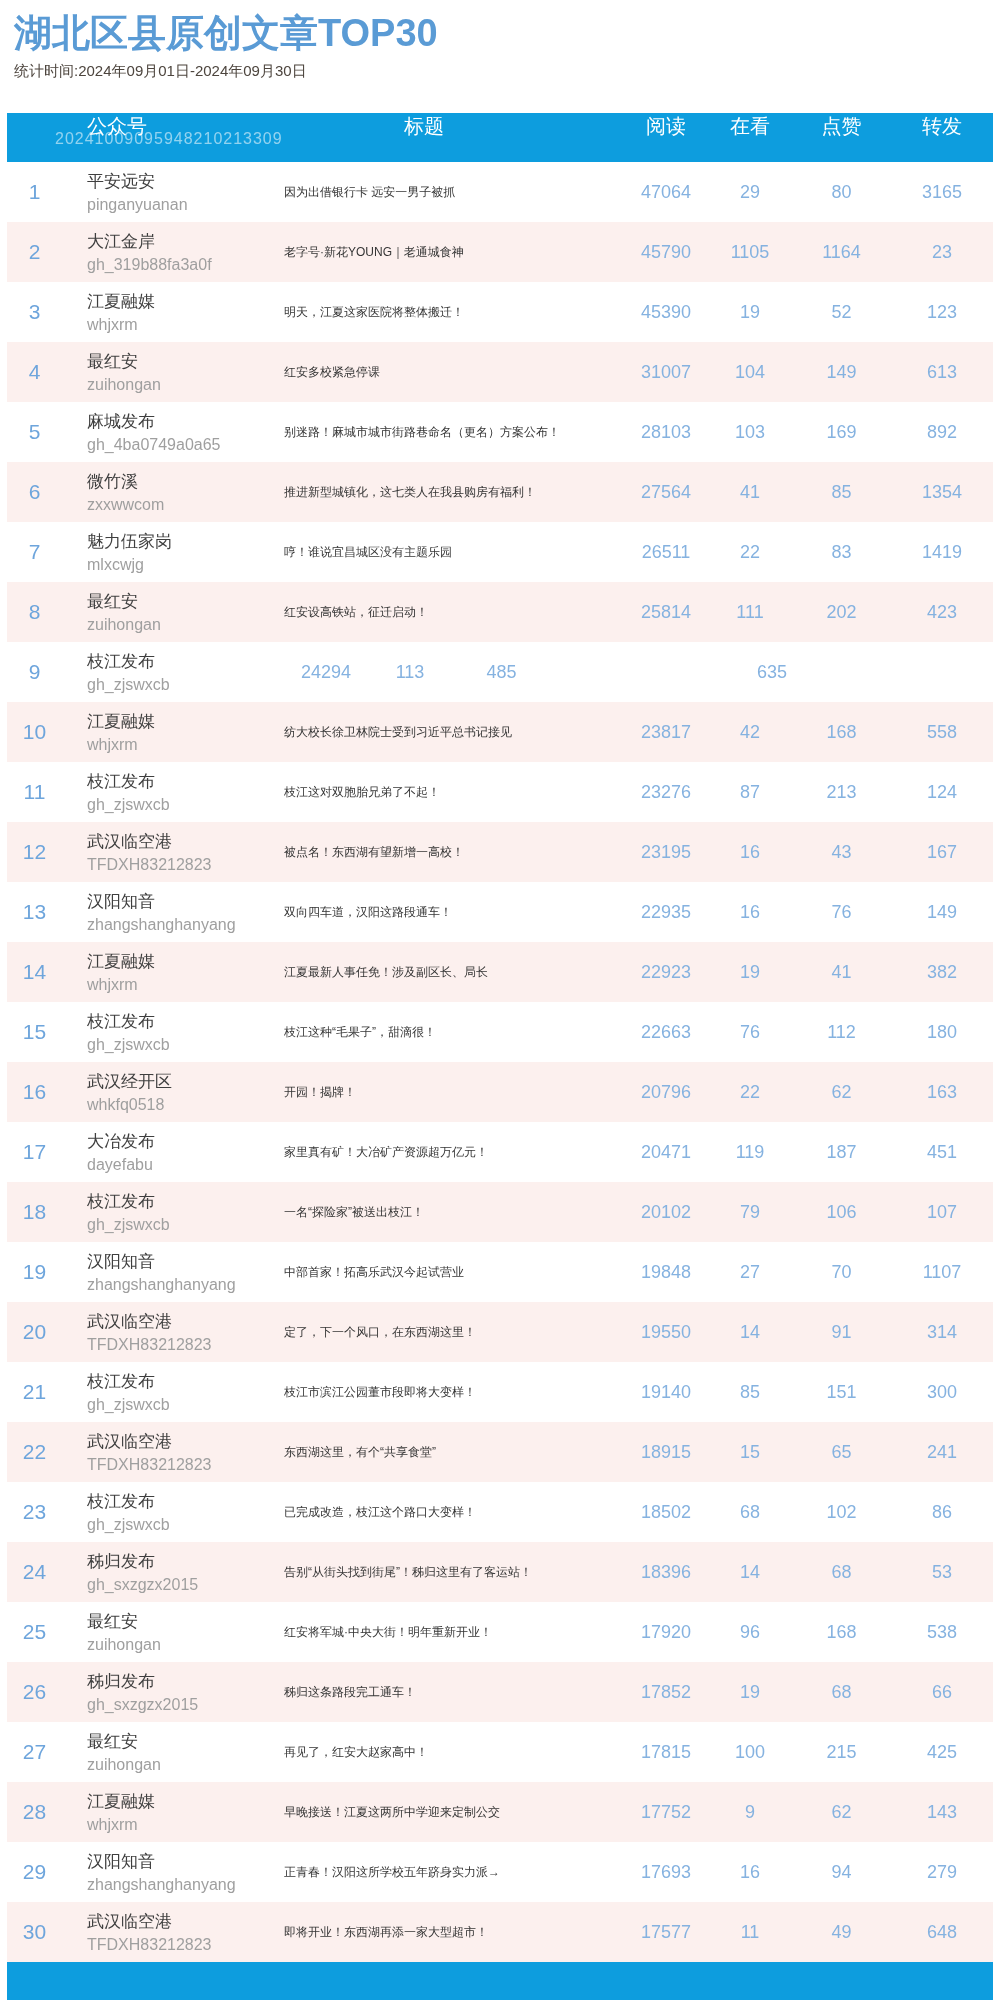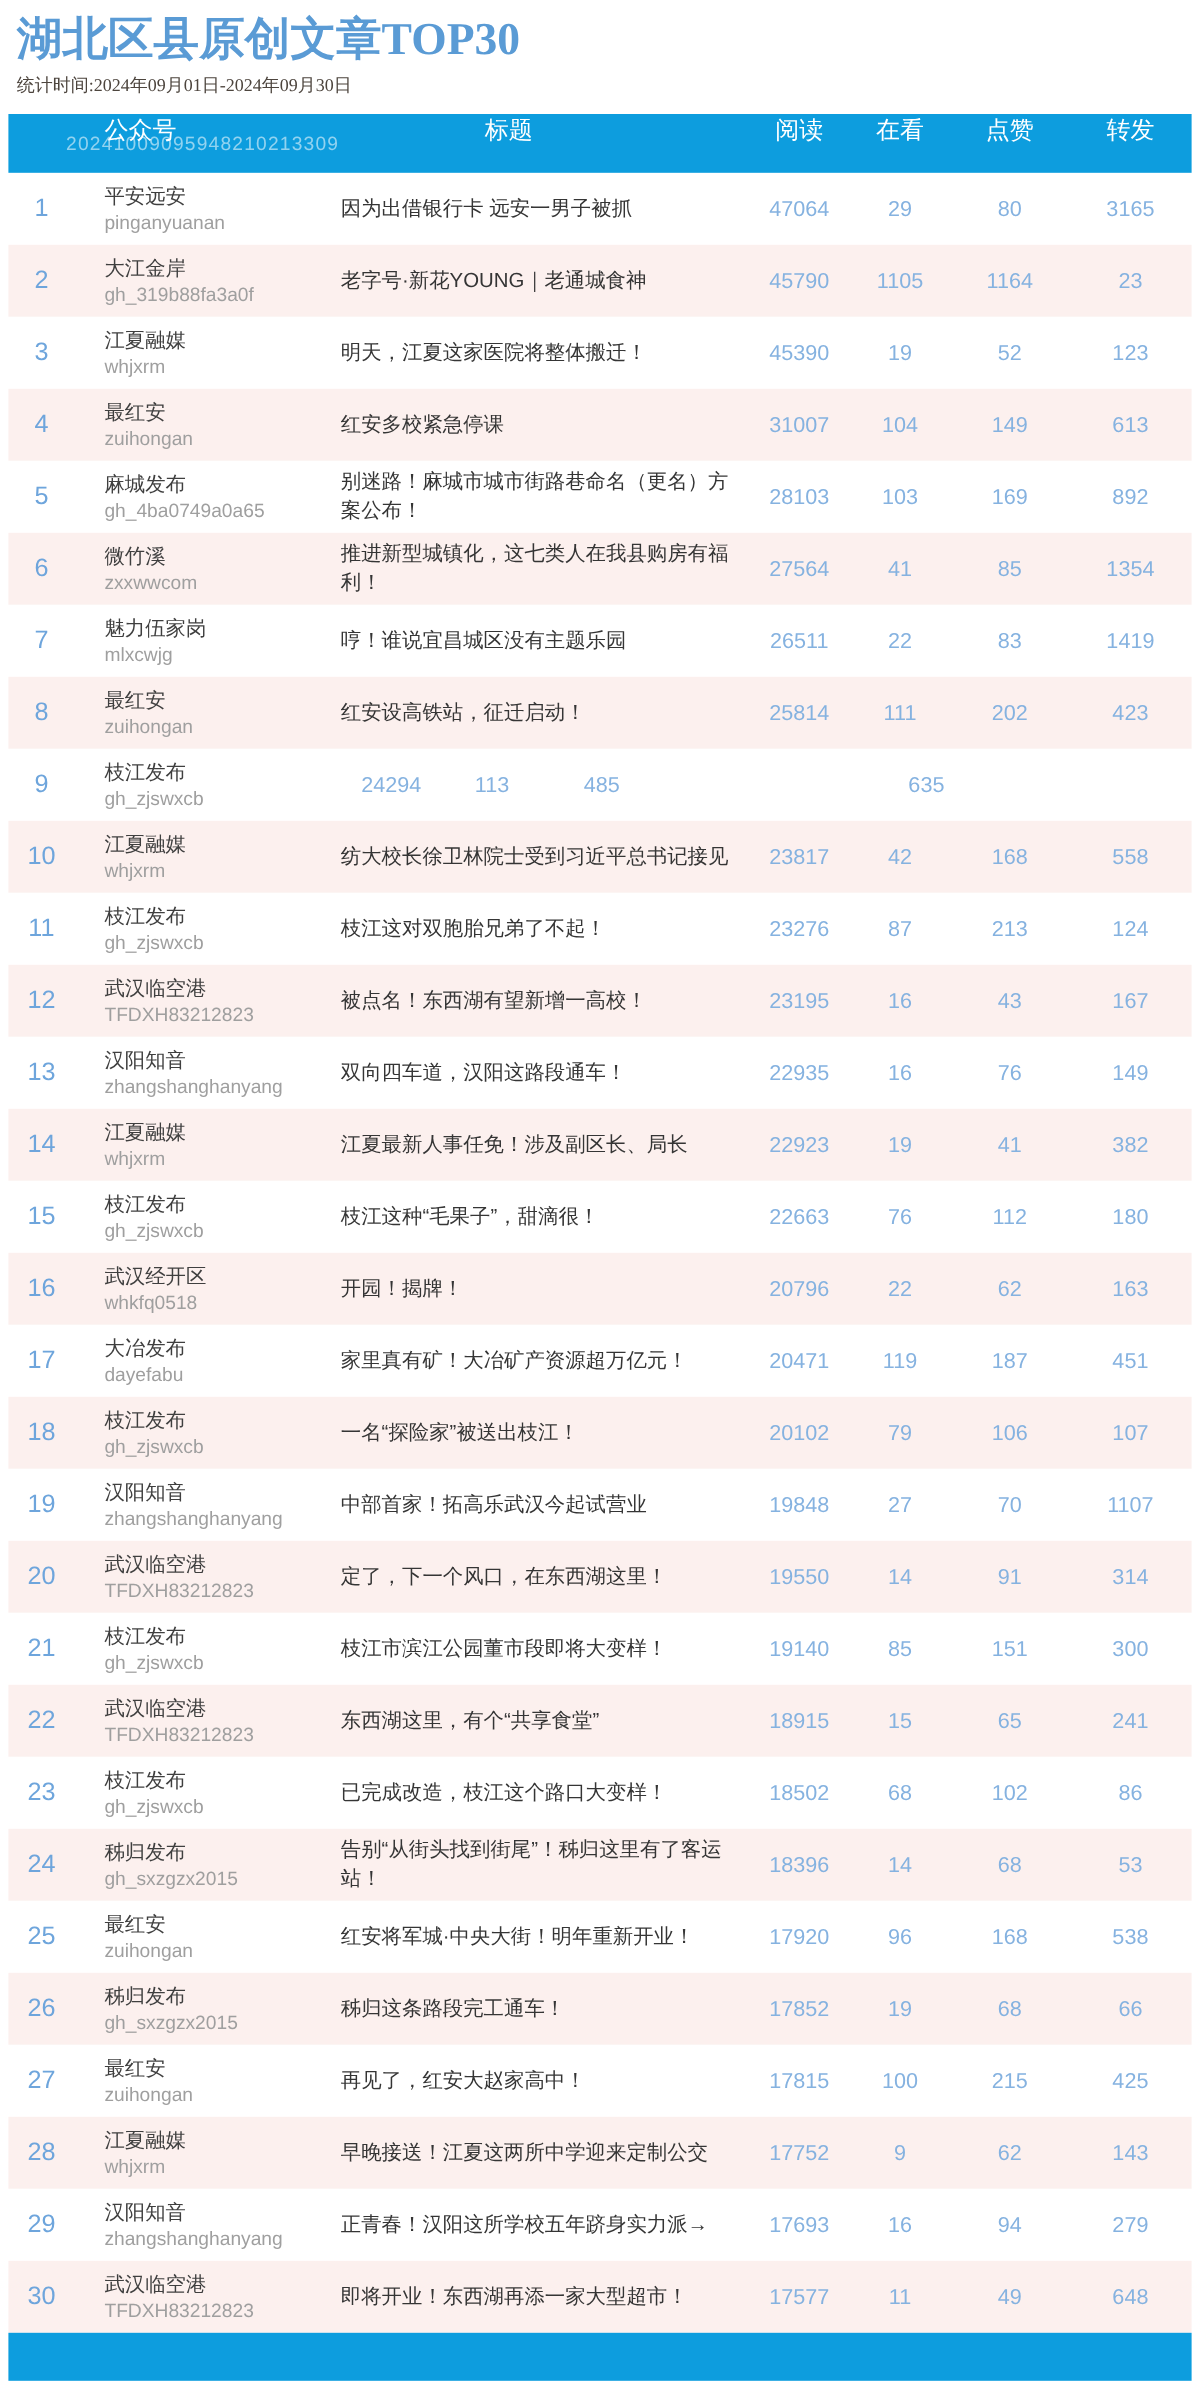--- a/index.html
+++ b/index.html
@@ -1,20 +1,20 @@
 <!DOCTYPE html>
 <html style="--accent: #0d9dde; --title-blue: #5a9bd5; --alt-row: #fcf0ee; --rank-blue: #6ea5dc; --num-blue: #85b2e0; --text-dark: #3f3f3f; --text-gray: #9f9f9f; --subtitle-gray: #4d453e;"><head>
 <meta charset="utf-8">
 <style>
   html,body{margin:0;padding:0;}
   body{
     width:1000px;height:2000px;background:#ffffff;position:relative;overflow:hidden;
     font-family:"Liberation Sans","DejaVu Sans",sans-serif;
   }
-  .top-area{box-sizing:border-box;height:95px;padding:12px 0 0 14px;font-family:Liberation Serif, serif;}
+  .top-area{box-sizing:border-box;height:113px;padding:12px 0 0 14px;}
   .page-title{
     color:var(--title-blue,#5a9bd5);font-size:38px;font-weight:bold;
     letter-spacing:0px;line-height:42px;
   }
   .page-subtitle{color:var(--subtitle-gray,#4d453e);font-size:15px;margin-top:8px;}
   .table-wrap{margin:0 7px;}
   .thead{
     position:relative;height:49px;background:var(--accent,#0d9dde);
     display:flex;align-items:flex-start;color:#ffffff;font-size:20px;
   }
@@ -27,21 +27,21 @@
   .col-title{width:340px;flex:0 0 340px;box-sizing:border-box;padding-right:12px;}
   .col-num{width:84px;flex:0 0 84px;text-align:center;}
   .col-num-l{width:99px;flex:0 0 99px;text-align:center;}
   .col-num-f{flex:1 1 auto;text-align:center;}
   .thead .col-title{text-align:center;padding-right:60px;}
   .trow{height:60px;display:flex;align-items:center;background:#ffffff;}
   .trow.alt{background:var(--alt-row,#fcf0ee);}
   .rank-num{color:var(--rank-blue,#6ea5dc);font-size:21px;}
   .acc-name{color:var(--text-dark,#3f3f3f);font-size:17px;line-height:20px;}
   .acc-id{color:var(--text-gray,#9f9f9f);font-size:16px;line-height:15px;margin-top:5px;}
-  .art-title{color:#353535;font-size:17px;line-height:24px;}
+  .art-title{color:#353535;font-size:12px;line-height:24px;}
   .num-val{color:var(--num-blue,#85b2e0);font-size:18px;}
   .tfoot{height:40px;background:var(--accent,#0d9dde);}
 </style>
 </head>
 <body>
 
 <div class="top-area">
   <div class="page-title">湖北区县原创文章TOP30</div>
   <div class="page-subtitle">统计时间:2024年09月01日-2024年09月30日</div>
 </div>

